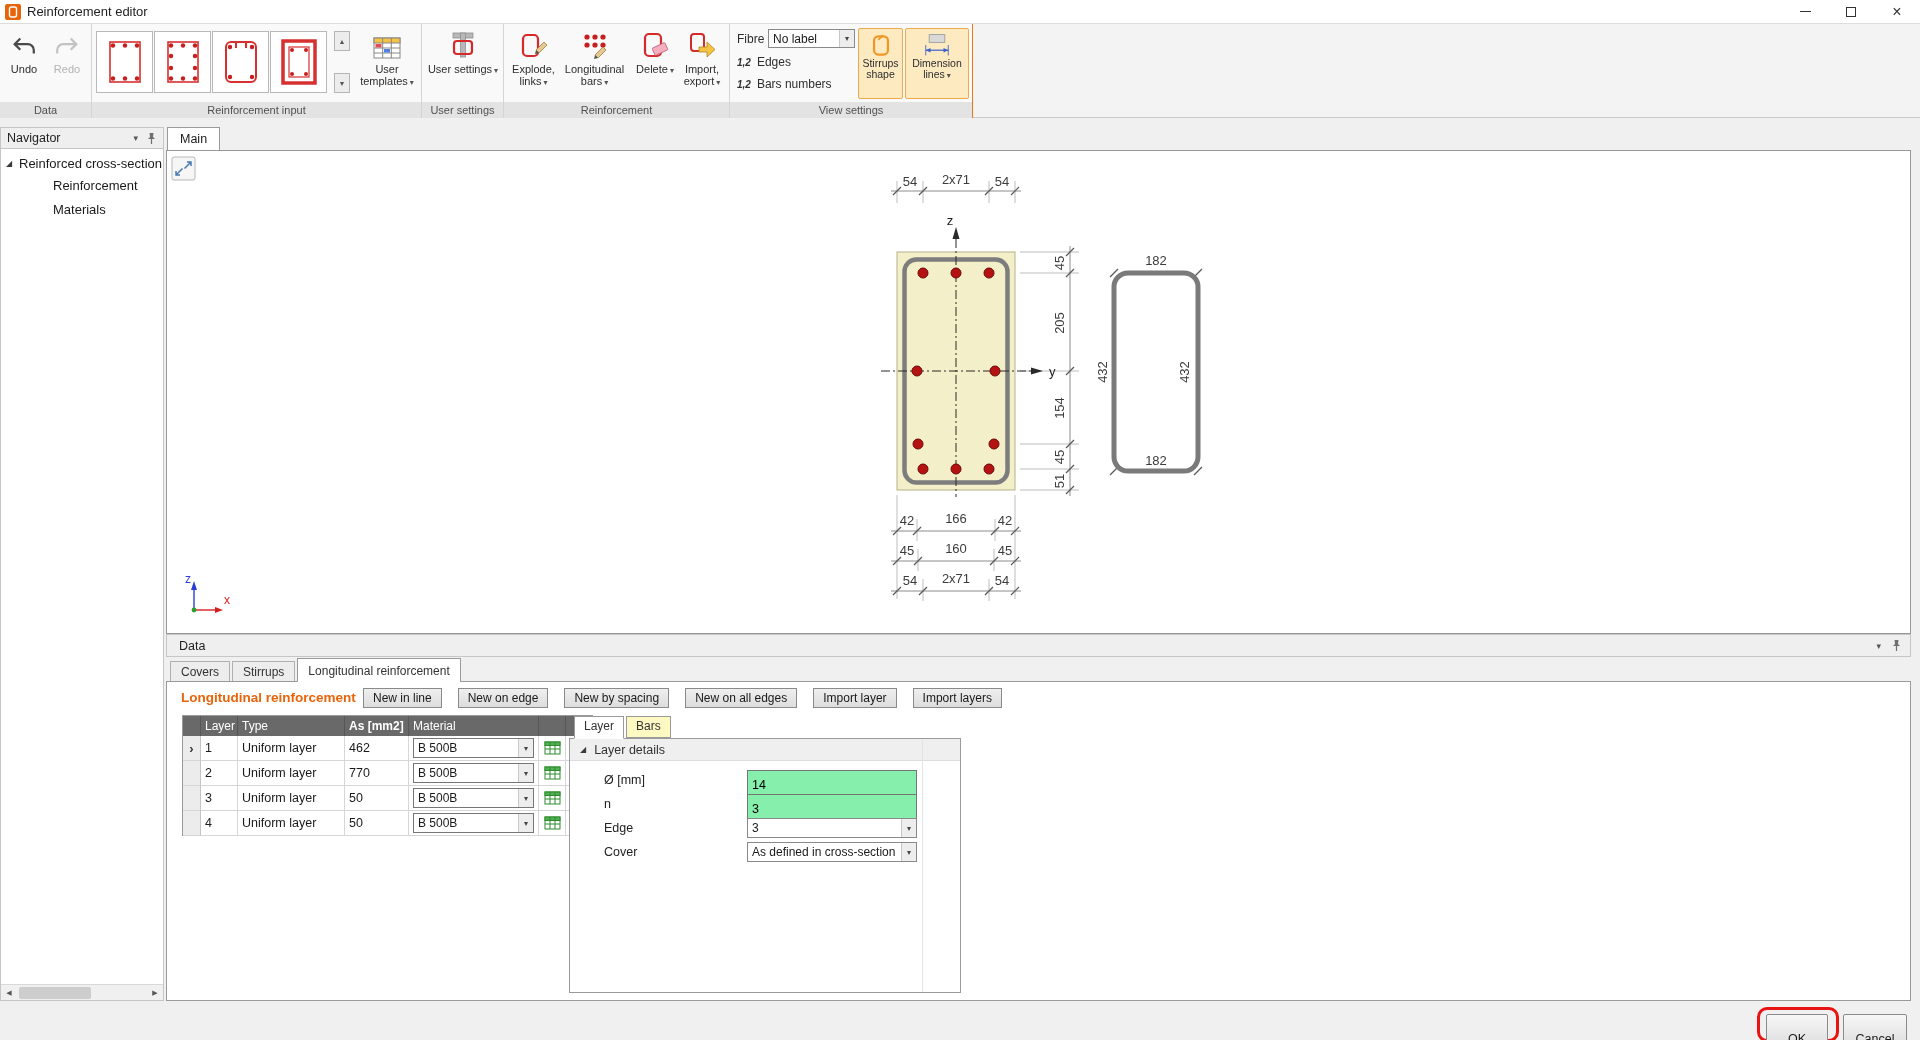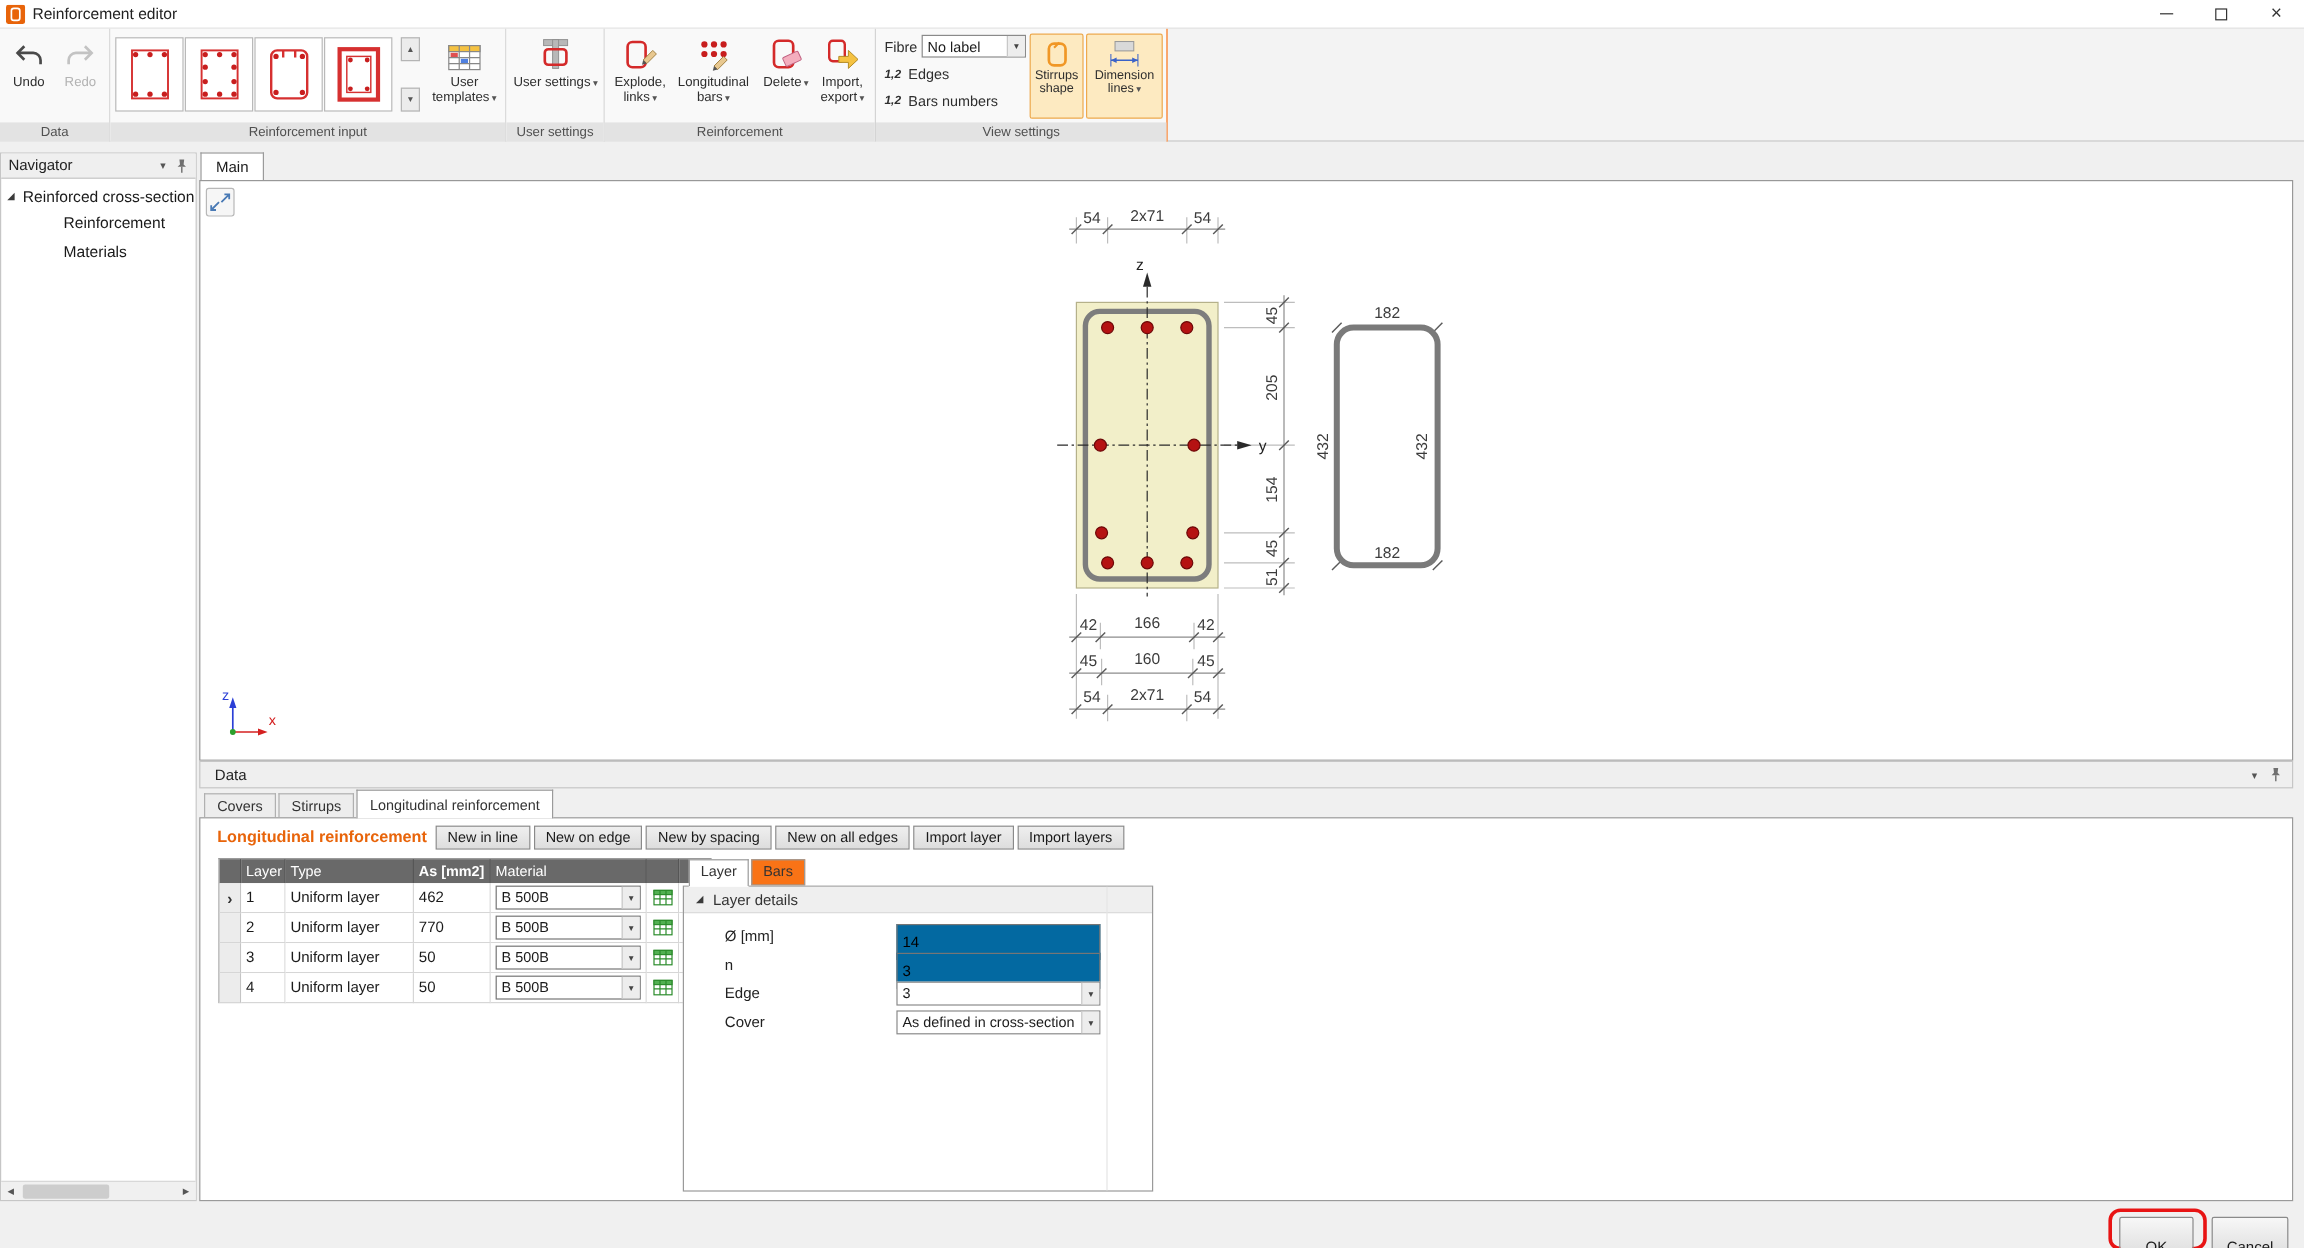--- a/index.html
+++ b/index.html
@@ -48,25 +48,25 @@
   .rtable{position:absolute;left:15px;top:33px;border-top:1px solid #9a9a9a;border-left:1px solid #9a9a9a;}
   .trow{display:flex;}
   .thead .c{background:#696969;color:#fff;height:20px;font-size:12px;display:flex;align-items:center;padding:0 4px;border-right:1px solid #565656;}
   .tbody .c{background:#fff;height:25px;border-right:1px solid #d6d6d6;border-bottom:1px solid #d6d6d6;display:flex;align-items:center;padding:0 4px;font-size:12.5px;}
   .tbody .c-sel{background:#ececec;border-right:1px solid #c4c4c4;justify-content:center;padding:0;font-weight:bold;font-size:13px;color:#333;}
   .c-sel{width:18px;}.c-layer{width:37px;}.c-type{width:107px;}.c-as{width:64px;}.c-mat{width:130px;}
   .c-ic{width:27px;justify-content:center;padding:0;}
   .thead .c-sel{padding:0;}
   .c-mat{padding:2px;}
   .mcombo{width:100%;height:20px;border:1px solid #767676;}
-  .dtab{padding:2px 9px;font-size:12px;border:1px solid #9a9a9a;background:#f97316;height:22px;margin-right:2px;color:#333;}
+  .dtab{padding:2px 9px;font-size:12px;border:1px solid #9a9a9a;background:#fef9c3;height:22px;margin-right:2px;color:#333;}
   .dtab.active{background:#fff;height:23px;position:relative;z-index:2;margin-bottom:-1px;border-bottom:1px solid #fff;}
   .frow{position:absolute;left:0;width:100%;height:24px;}
   .flabel{position:absolute;left:34px;top:4px;font-size:12.5px;color:#222;}
-  .finput{position:absolute;left:177px;top:1px;width:170px;height:16px;border:1px solid #767676;font-size:12.5px;font-family:inherit;padding:14px 4px;background:#0369a1;}
+  .finput{position:absolute;left:177px;top:1px;width:170px;height:16px;border:1px solid #767676;font-size:12.5px;font-family:inherit;padding:14px 4px;background:#86efac;}
   .fcombo{position:absolute;left:177px;top:1px;width:170px;height:20px;}
   
   .btn{position:absolute;height:33px;background:linear-gradient(#f7f7f7,#dedede);border:1px solid #8a8a8a;display:flex;align-items:flex-end;justify-content:center;font-size:12.5px;border-radius:2px;}
 </style>
 </head>
 <body>
 
 <div class="titlebar">
   <svg width="16" height="16" viewBox="0 0 16 16" style="margin-left:5px;">
       <rect width="16" height="16" rx="2" fill="#e8640a"></rect>
@@ -462,21 +462,21 @@
 <div class="abs tabrow" style="left:166px;top:657px;width:1745px;">
   <div class="tab2"><span>Covers</span></div>
   <div class="tab2"><span>Stirrups</span></div>
   <div class="tab2 active"><span>Longitudinal reinforcement</span></div>
 </div>
 
 <div class="abs" style="left:166px;top:681px;width:1745px;height:320px;background:#fff;border:1px solid #9a9a9a;">
 
   <span class="abs" style="left:14px;top:8px;color:#e8640a;font-weight:bold;font-size:13.5px;">Longitudinal reinforcement</span>
 
-  <div class="abs" style="left:196px;top:6px;display:flex;gap:3px;">
+  <div class="abs" style="left:196px;top:6px;display:flex;gap:16px;">
     <div class="gbtn"><span>New in line</span></div>
     <div class="gbtn"><span>New on edge</span></div>
     <div class="gbtn"><span>New by spacing</span></div>
     <div class="gbtn"><span>New on all edges</span></div>
     <div class="gbtn"><span>Import layer</span></div>
     <div class="gbtn"><span>Import layers</span></div>
   </div>
 
   <div class="rtable">
     <div class="trow thead">

